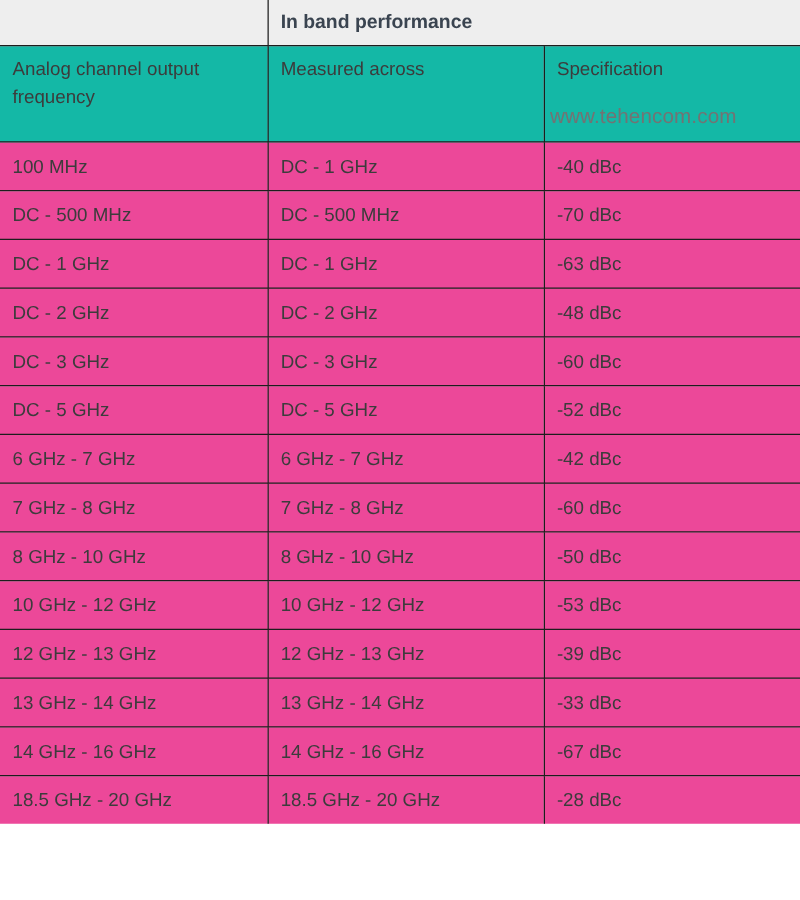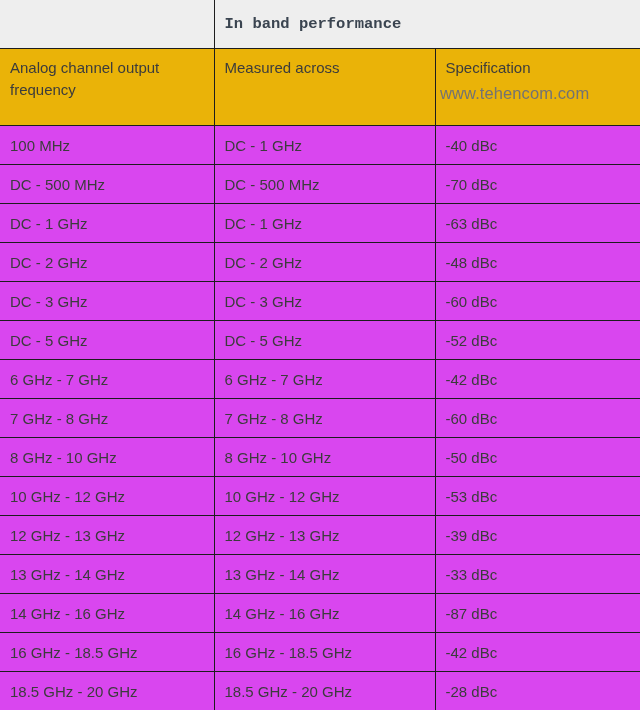--- a/index.html
+++ b/index.html
@@ -31,55 +31,54 @@
   }
 
   col.c1 { width: 214px; }
   col.c2 { width: 221px; }
   col.c3 { width: 205px; }
 
   
   tr.group-header td {
     background: #eeeeee;
     border-bottom: 1.5px solid #1d1d1d;
-    height: 48px;
+    height: 36px;
     padding: 0 10px;
     vertical-align: middle;
-    font-family: Liberation Mono, monospace;
   }
   tr.group-header td.group-empty {
     border-right: 1.5px solid #1d1d1d;
   }
   tr.group-header td.group-title {
     font-weight: bold;
     color: #3a4450;
     font-size: 15.5px;
   }
 
   
   tr.col-header td {
     height: 68px;
     padding: 8px 10px 0 10px;
     vertical-align: top;
     border-bottom: 1.5px solid #1d1d1d;
-    background: #eab308;
+    background: #14b8a6;
     line-height: 1.45;
     color: #3c3c3c;
   }
   tr.col-header td.col-sep {
     border-right: 1.5px solid #1d1d1d;
   }
 
   
   tr.data-row td {
     height: 38px;
     padding: 0 10px;
     vertical-align: middle;
     border-bottom: 1.5px solid #1d1d1d;
-    background: #d946ef;
+    background: #ec4899;
     color: #3c3c3c;
   }
   tr.data-row td.cell-sep {
     border-right: 1.5px solid #1d1d1d;
   }
   tr.data-row:last-child td {
     border-bottom: none;
   }
 
   .watermark {
@@ -173,26 +172,21 @@
         <td>-39 dBc</td>
       </tr>
       <tr class="data-row">
         <td class="cell-sep">13 GHz - 14 GHz</td>
         <td class="cell-sep">13 GHz - 14 GHz</td>
         <td>-33 dBc</td>
       </tr>
       <tr class="data-row">
         <td class="cell-sep">14 GHz - 16 GHz</td>
         <td class="cell-sep">14 GHz - 16 GHz</td>
-        <td>-87 dBc</td>
-      </tr>
-      <tr class="data-row">
-        <td class="cell-sep">16 GHz - 18.5 GHz</td>
-        <td class="cell-sep">16 GHz - 18.5 GHz</td>
-        <td>-42 dBc</td>
+        <td>-67 dBc</td>
       </tr>
       <tr class="data-row">
         <td class="cell-sep">18.5 GHz - 20 GHz</td>
         <td class="cell-sep">18.5 GHz - 20 GHz</td>
         <td>-28 dBc</td>
       </tr>
 
     </tbody>
   </table>
 

